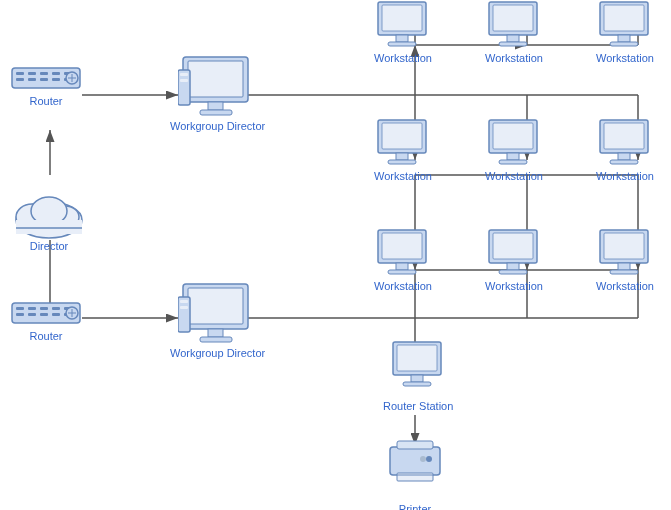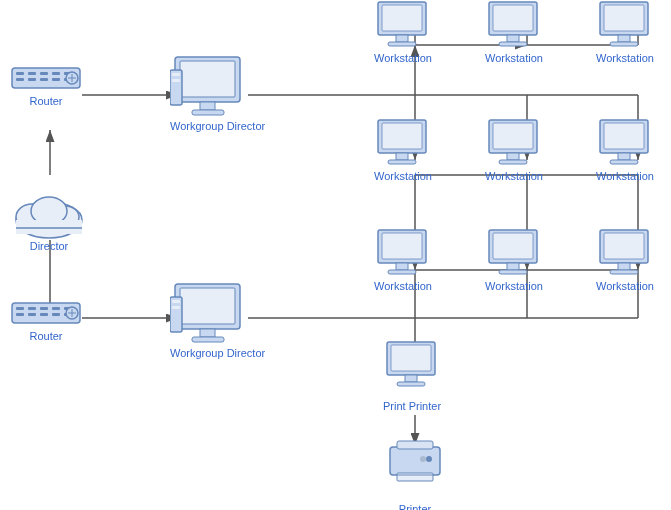--- a/index.html
+++ b/index.html
@@ -20,20 +20,21 @@
       position: absolute;
       top: 0; left: 0;
       width: 671px;
       height: 510px;
       pointer-events: none;
     }
     .node {
       position: absolute;
       display: flex;
       flex-direction: column;
+      align-items: center;
       font-size: 11px;
       color: #3366cc;
       text-align: center;
     }
   </style>
 </head>
 <body>
 
 <div id="canvas">
   <svg id="arrows">
@@ -253,21 +254,21 @@
   </div>
 
   <div class="node" style="left:383px; top:340px;">
     <svg width="58" height="60">
 
       <rect x="4" y="2" width="48" height="33" rx="2" fill="#c8d8f0" stroke="#6688bb" stroke-width="1.5"></rect>
       <rect x="8" y="5" width="40" height="26" rx="1" fill="#e8eef8" stroke="#6688bb" stroke-width="0.8"></rect>
       <rect x="22" y="35" width="12" height="7" fill="#c8d8f0" stroke="#6688bb" stroke-width="1"></rect>
       <rect x="14" y="42" width="28" height="4" rx="2" fill="#c8d8f0" stroke="#6688bb" stroke-width="1"></rect>
     </svg>
-    <span>Print Printer</span>
+    <span>Router Station</span>
   </div>
 
   <div class="node" style="left:385px; top:435px;gap:18px;">
     <svg width="60" height="50">
 
       <rect x="5" y="12" width="50" height="28" rx="3" fill="#c8d8f0" stroke="#6688bb" stroke-width="1.5"></rect>
 
       <rect x="12" y="6" width="36" height="8" rx="2" fill="#d8e4f4" stroke="#6688bb" stroke-width="1"></rect>
 
       <rect x="12" y="38" width="36" height="8" rx="1" fill="#e8eef8" stroke="#6688bb" stroke-width="1"></rect>

